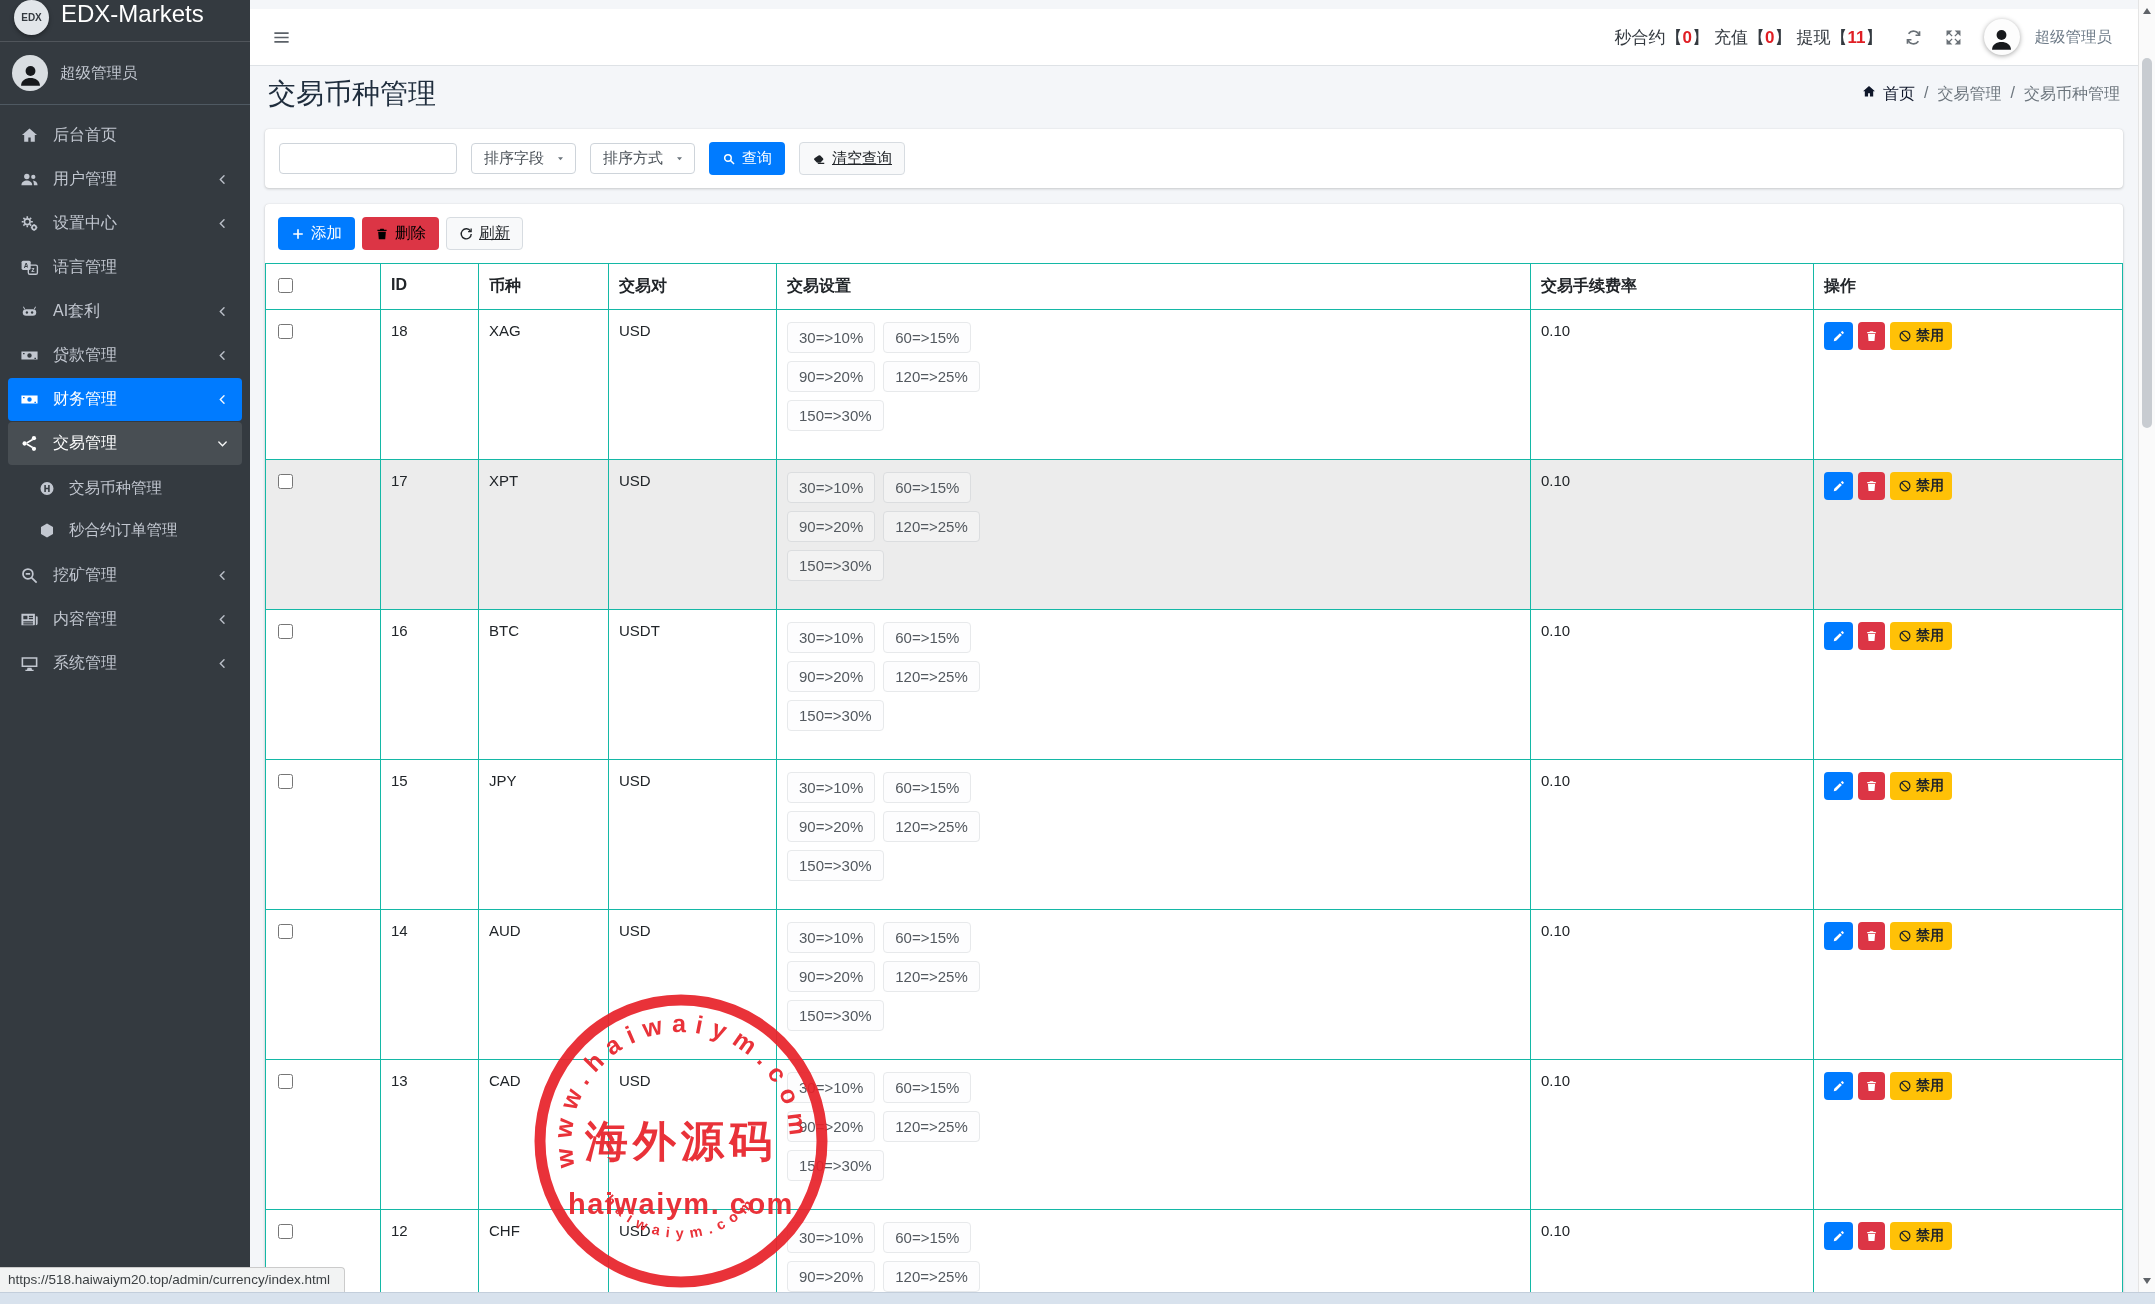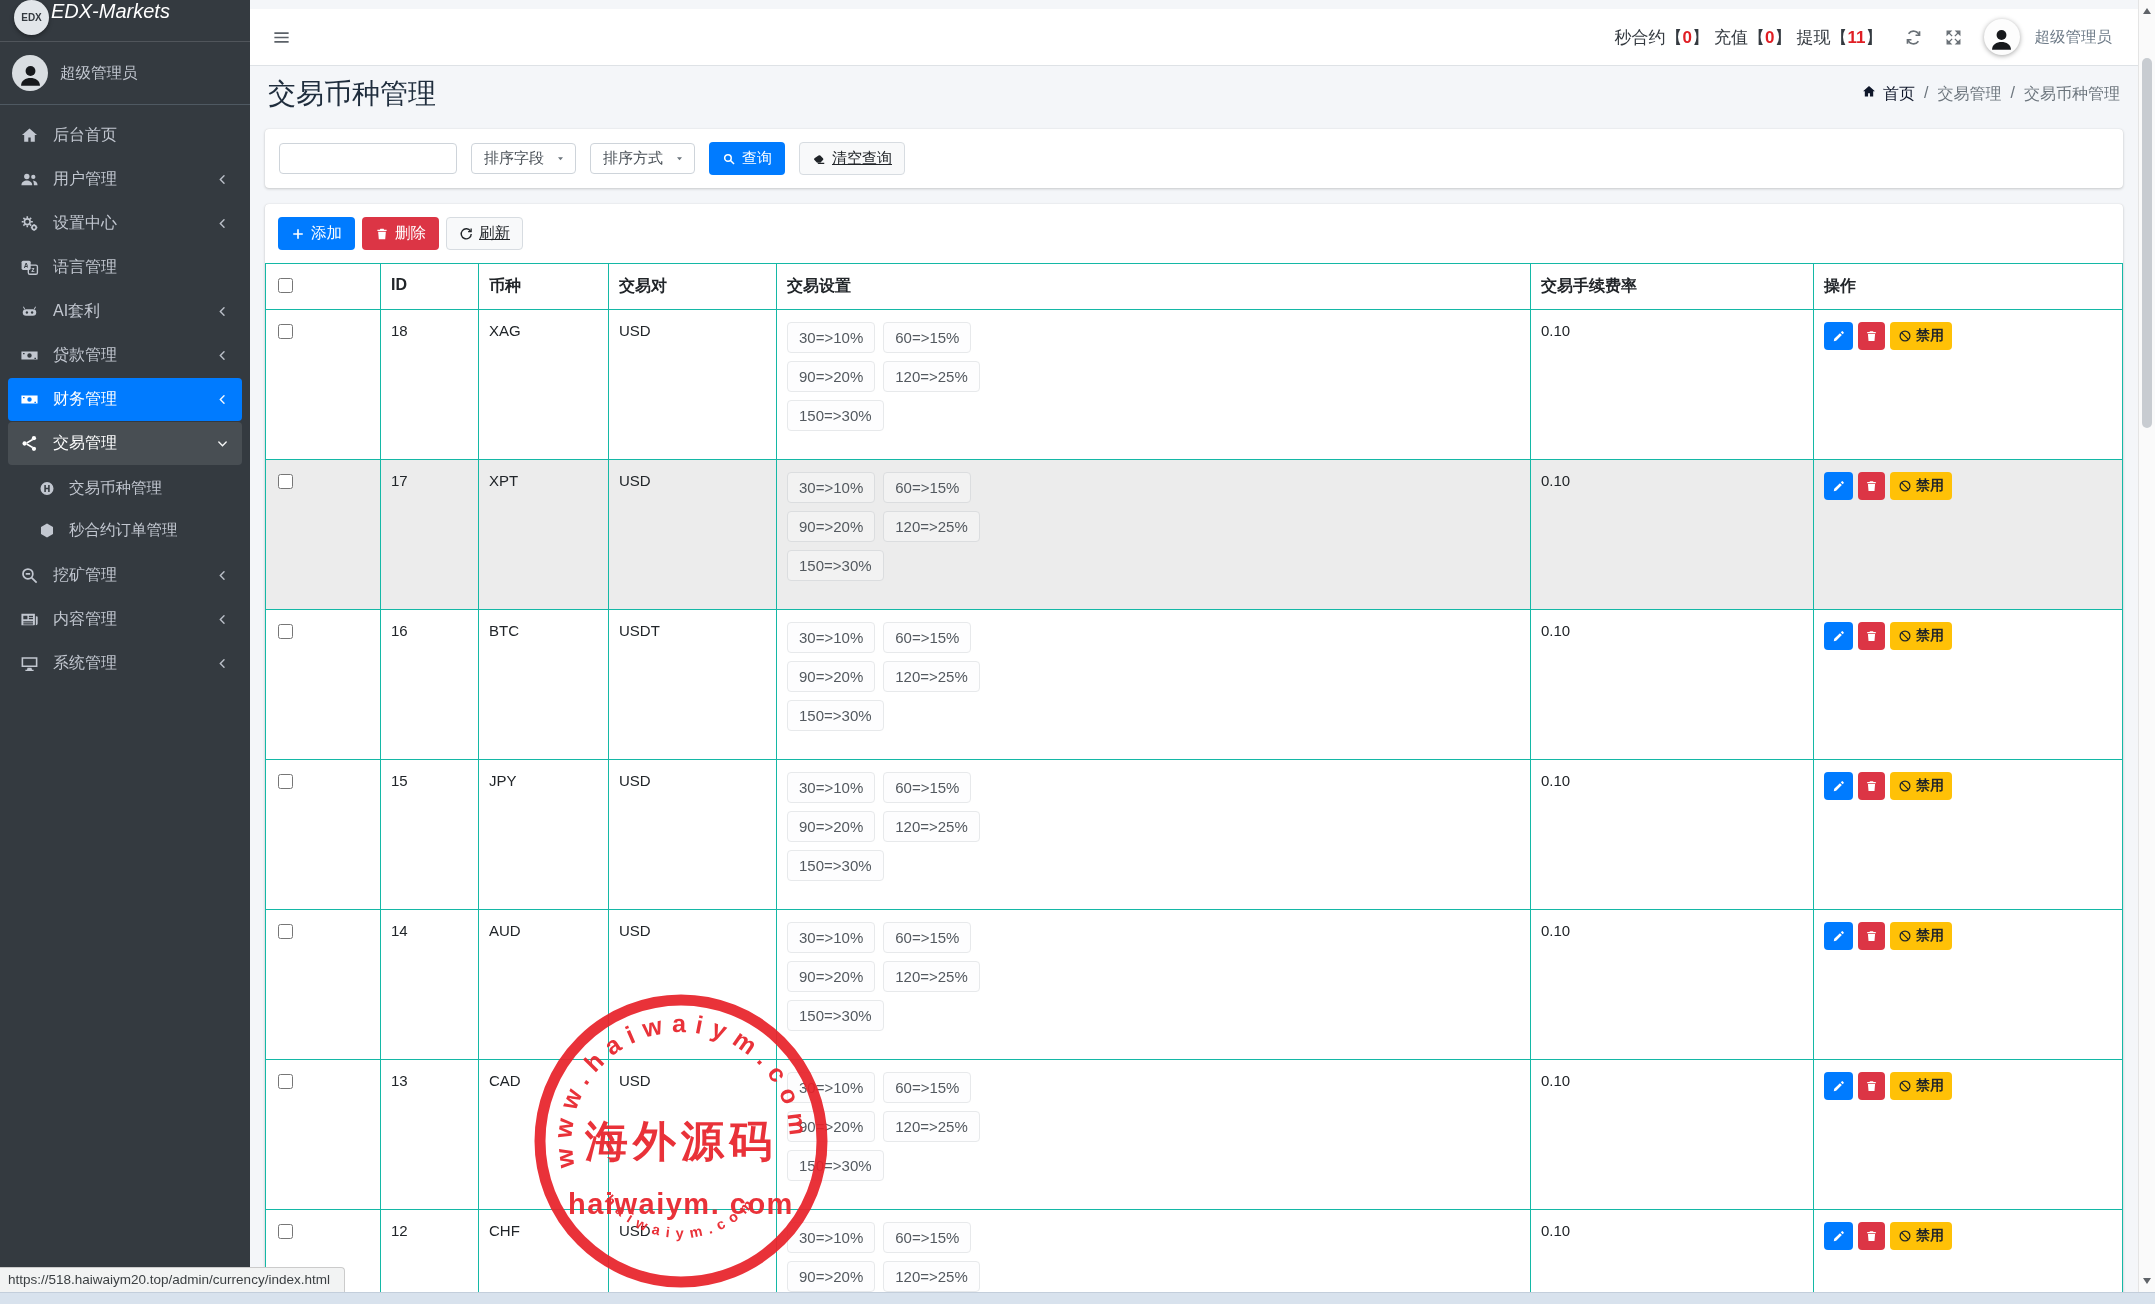--- a/index.html
+++ b/index.html
@@ -5,21 +5,21 @@
   * { margin:0; padding:0; box-sizing:border-box; }
   html,body { width:2155px; height:1304px; overflow:hidden; }
   body { position:relative; background:#f4f6f9; font-family:"Liberation Sans","DejaVu Sans",sans-serif; color:#212529; }
   .icon { display:inline-flex; }
   .icon svg { display:block; width:100%; height:100%; }
 
   
   .sidebar { position:absolute; left:0; top:0; width:250px; height:1292px; background:#343a40; z-index:5; }
   .brand { height:42px; display:flex; align-items:flex-start; padding:0 14px; border-bottom:1px solid rgba(255,255,255,.14); }
   .brand-logo { width:35px; height:35px; border-radius:50%; background:#e2e6ea; color:#343a40; font-size:10px; font-weight:bold; display:flex; align-items:center; justify-content:center; box-shadow:0 2px 4px rgba(0,0,0,.35); flex:none; }
-  .brand-name { color:#fff; font-size:20px; font-weight:300; margin-left:2px; white-space:nowrap;font-style:italic; }
+  .brand-name { color:#fff; font-size:24px; font-weight:300; margin-left:12px; white-space:nowrap; }
   .user-panel { display:flex; align-items:center; padding:13px 12px; border-bottom:1px solid #4f5962; }
   .avatar { width:36px; height:36px; border-radius:50%; background:#d9dde1; overflow:hidden; display:flex; justify-content:center; flex:none; }
   .avatar .icon { width:27px; height:27px; margin-top:7px; color:#17191c; }
   .user-name { color:#c2c7d0; font-size:15.5px; margin-left:12px; }
   .menu { padding:9px 8px; }
   .nav-item { display:flex; align-items:center; height:43px; padding:0 11px; border-radius:4px; color:#c2c7d0; font-size:16px; margin-bottom:1px; cursor:pointer; }
   .nav-item .icon { width:21px; height:19px; margin-right:13px; flex:none; }
   .nav-item .chev { margin-left:auto; width:13px; height:13px; margin-right:2px; opacity:.95; }
   .nav-item.active { background:#007bff; color:#fff; }
   .nav-item.open { background:rgba(255,255,255,.1); color:#fff; }
@@ -48,21 +48,21 @@
   .crumb-home { color:#0f172a; display:flex; align-items:flex-start; gap:6px; cursor:pointer; text-decoration:none; }
   .crumb-home .icon { width:16px; height:15px; }
   .card { background:#fff; border-radius:4px; box-shadow:0 0 1px rgba(0,0,0,.13), 0 1px 3px rgba(0,0,0,.18); }
   .filter-card { padding:13px 14px; display:flex; align-items:center; gap:14px; margin-bottom:16px; }
   .filter-input { width:178px; height:31px; border:1px solid #ced4da; border-radius:4px; background:#fff; padding:0 10px; font-size:15px; font-family:inherit; outline:none; }
   .select { height:31px; border:1px solid #ced4da; border-radius:4px; background:#fff; display:inline-flex; align-items:center; gap:11px; padding:0 9px 0 12px; font-size:15px; color:#495057; cursor:pointer; }
   .select .caret { width:11px; height:11px; color:#6c757d; }
   .btn { height:33px; border:1px solid transparent; border-radius:4px; font-size:15px; font-family:inherit; display:inline-flex; align-items:center; gap:6px; padding:0 12px; cursor:pointer; white-space:nowrap; }
   .btn .icon { width:14px; height:14px; }
   .btn-primary { background:#007bff; color:#fff; }
-  .btn-danger { background:#dc3545; color:#ffffff; }
+  .btn-danger { background:#dc3545; color:#000000; }
   .btn-light { background:#f8f9fa; color:#212529; border-color:#d7dce1;text-decoration:underline; }
 
   .table-card { padding-top:13px; }
   .toolbar { display:flex; gap:7px; padding:0 13px 13px; }
   .toolbar .btn { height:33px; font-size:15.5px; }
 
   table { width:100%; border-collapse:collapse; table-layout:fixed; }
   th,td { border:1px solid #14b8a6; text-align:left; vertical-align:top; }
   th { padding:12px 10px; font-size:16px; font-weight:bold; color:#212529; }
   td { padding:12px 10px; font-size:15px; color:#212529; }

